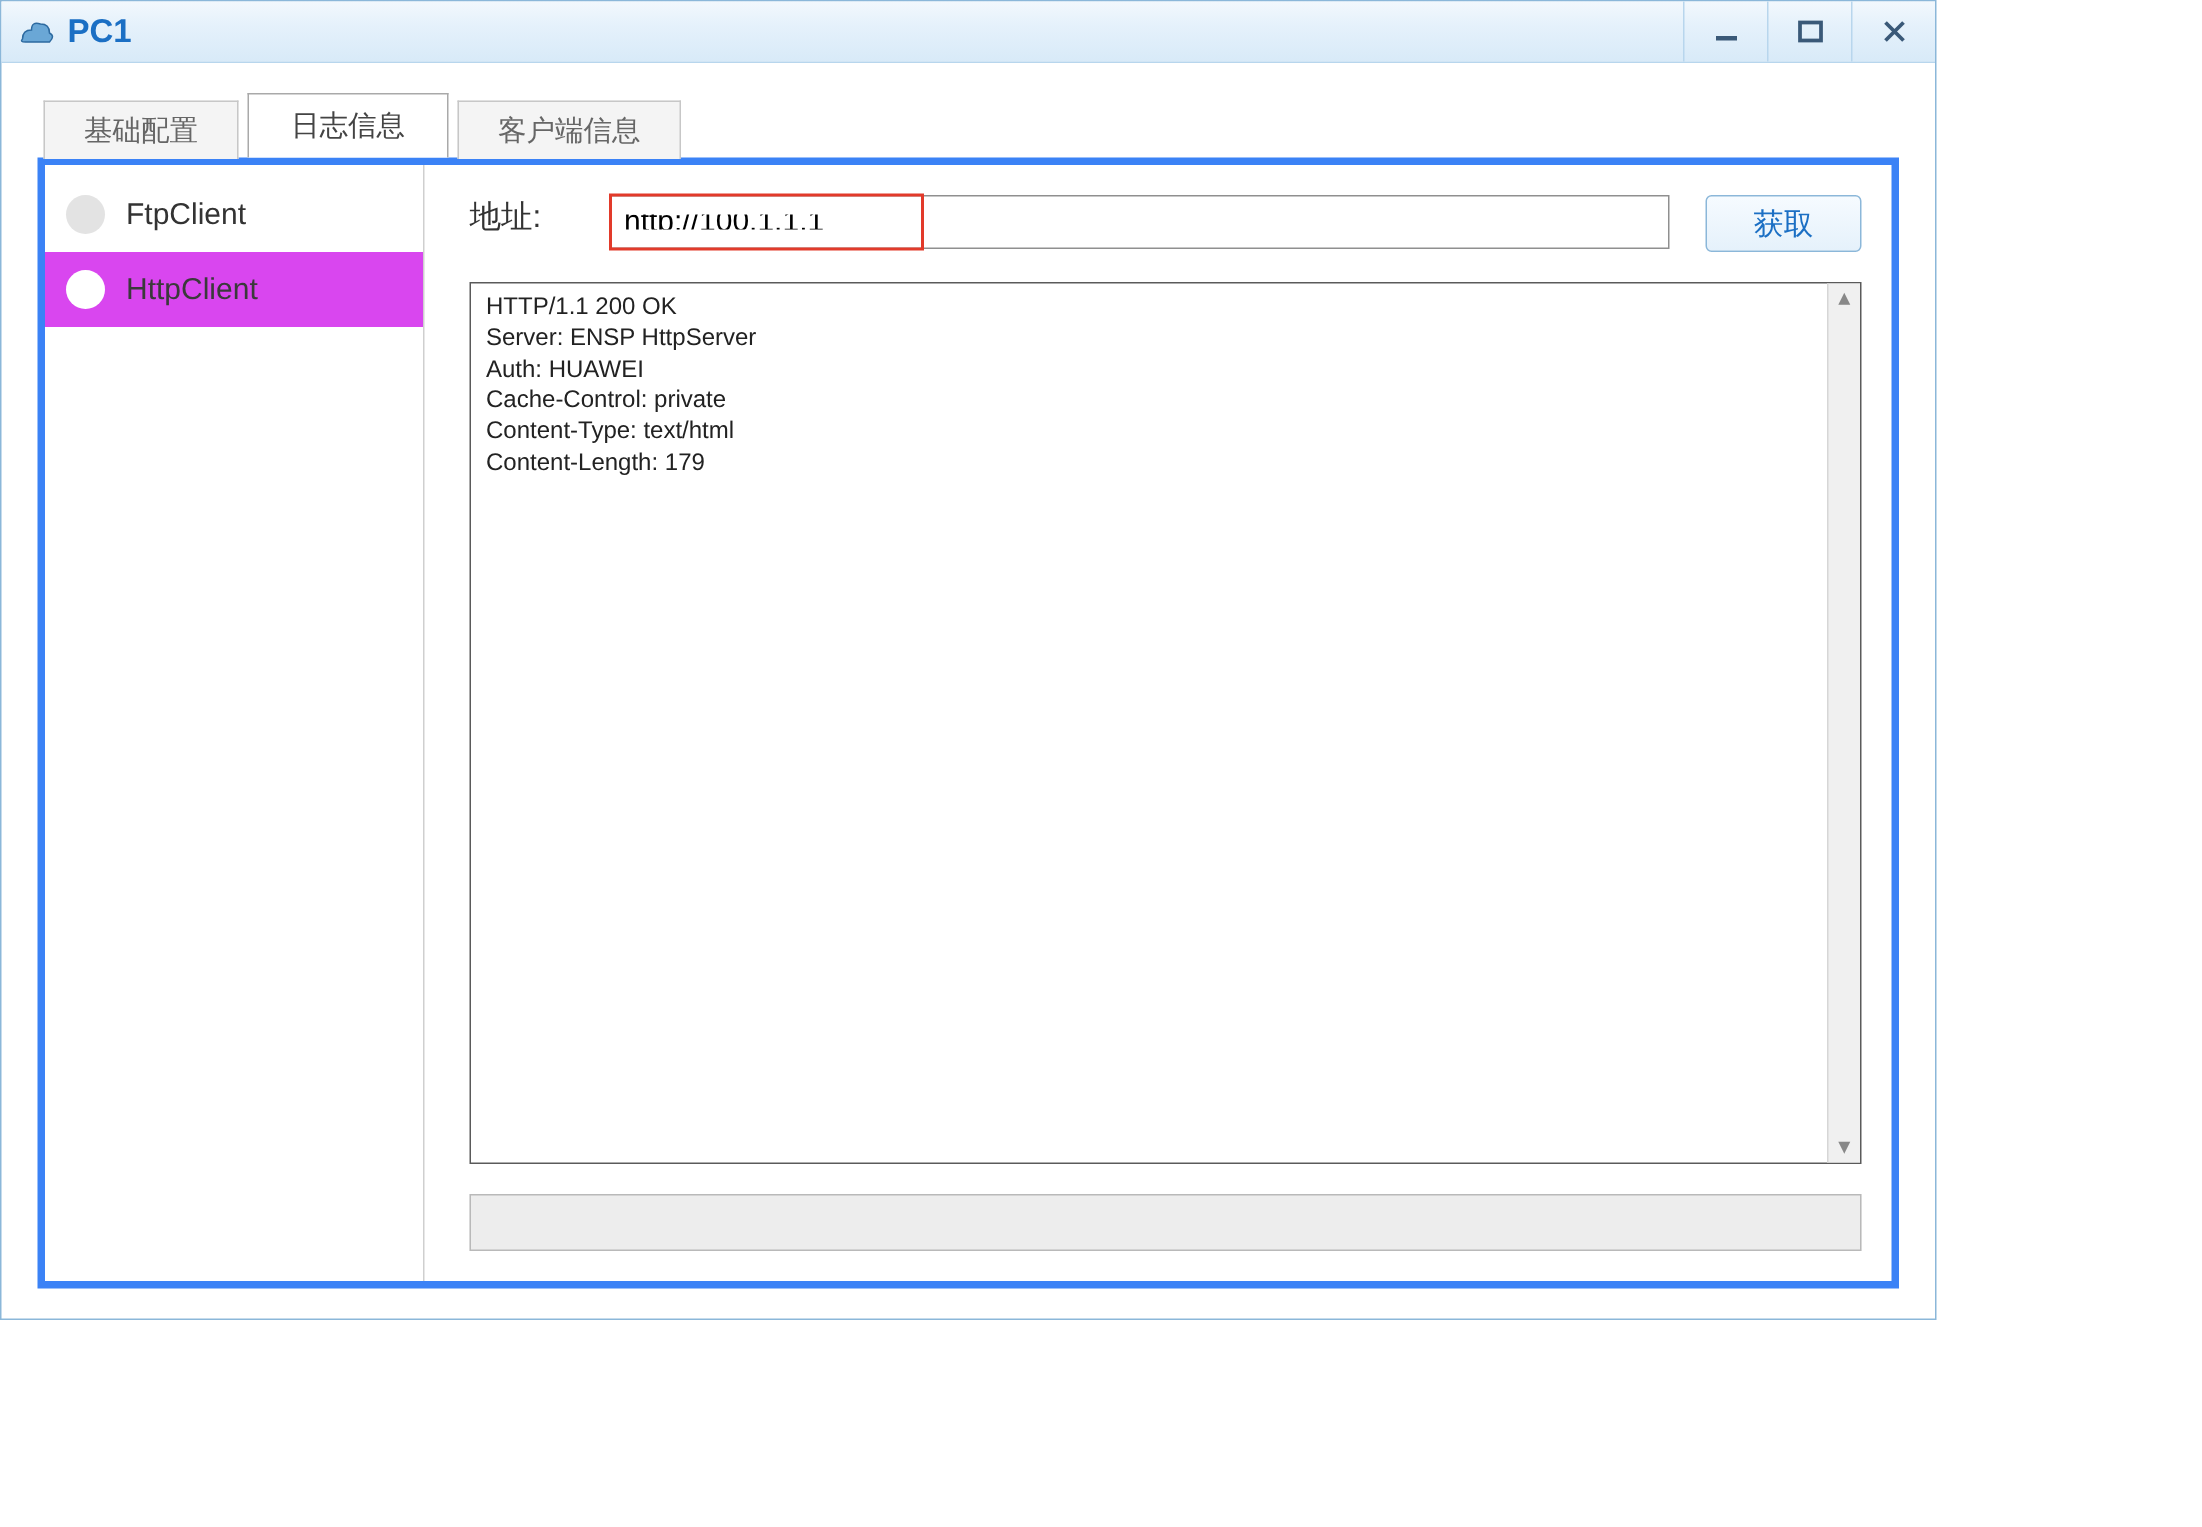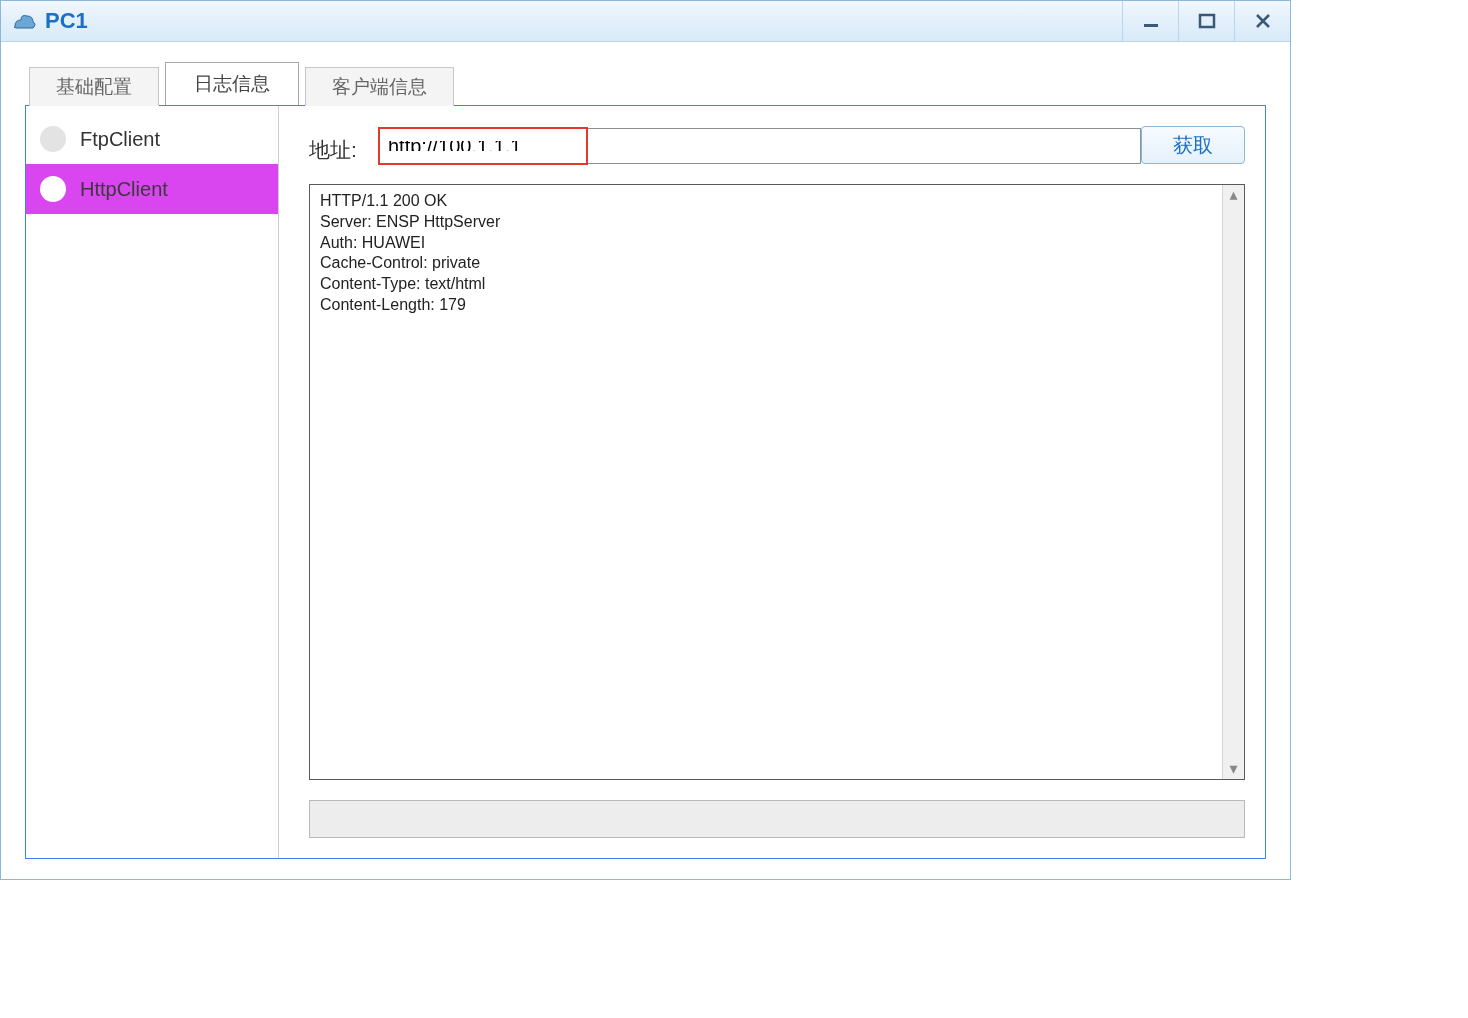--- a/index.html
+++ b/index.html
@@ -83,21 +83,21 @@
   }
   .tab.inactive {
     background: #f4f4f4;
     border-color: #c7c7c7;
     color: #666;
     bottom: -1px;
     padding: 6px 26px;
   }
   .body-area {
     flex: 1;
-    border: 1px solid #3b82f6;
+    border: 5px solid #3b82f6;
     display: flex;
     background: #fff;
   }
   .sidebar {
     width: 253px;
     border-right: 1px solid #cfcfcf;
     padding-top: 8px;
     background: #fff;
   }
   .side-item {
@@ -122,21 +122,22 @@
   .side-item.selected .side-dot { background: #fff; }
   .main {
     flex: 1;
     padding: 20px 20px 20px 30px;
     display: flex;
     flex-direction: column;
     gap: 20px;
   }
   .addr-row {
     display: flex;
-    align-items: flex-end;
+    align-items: flex-start;
+    gap: 24px;
   }
   .addr-label {
     font-size: 21px;
     color: #333;
     min-width: 70px;
   }
   .addr-highlight {
     border: 2px solid #e23a2a;
     padding: 4px;
     display: inline-flex;

